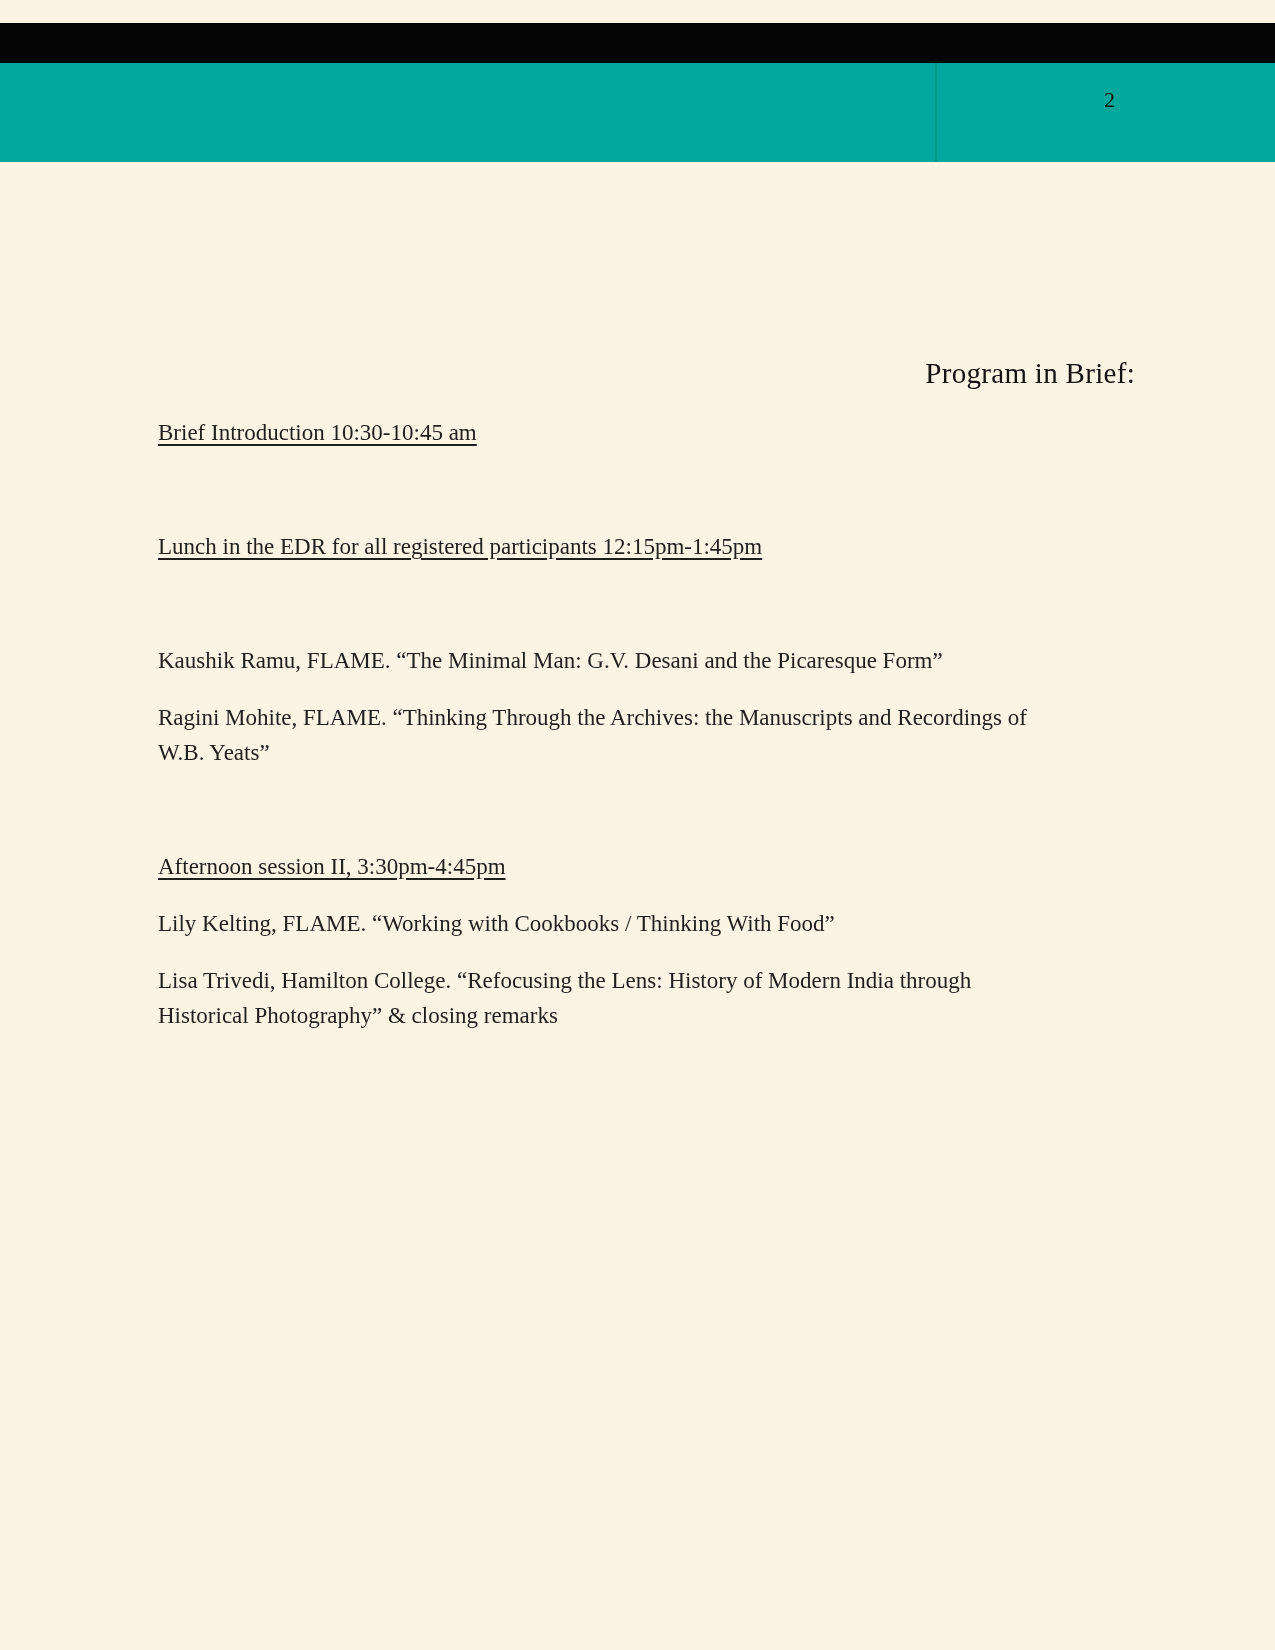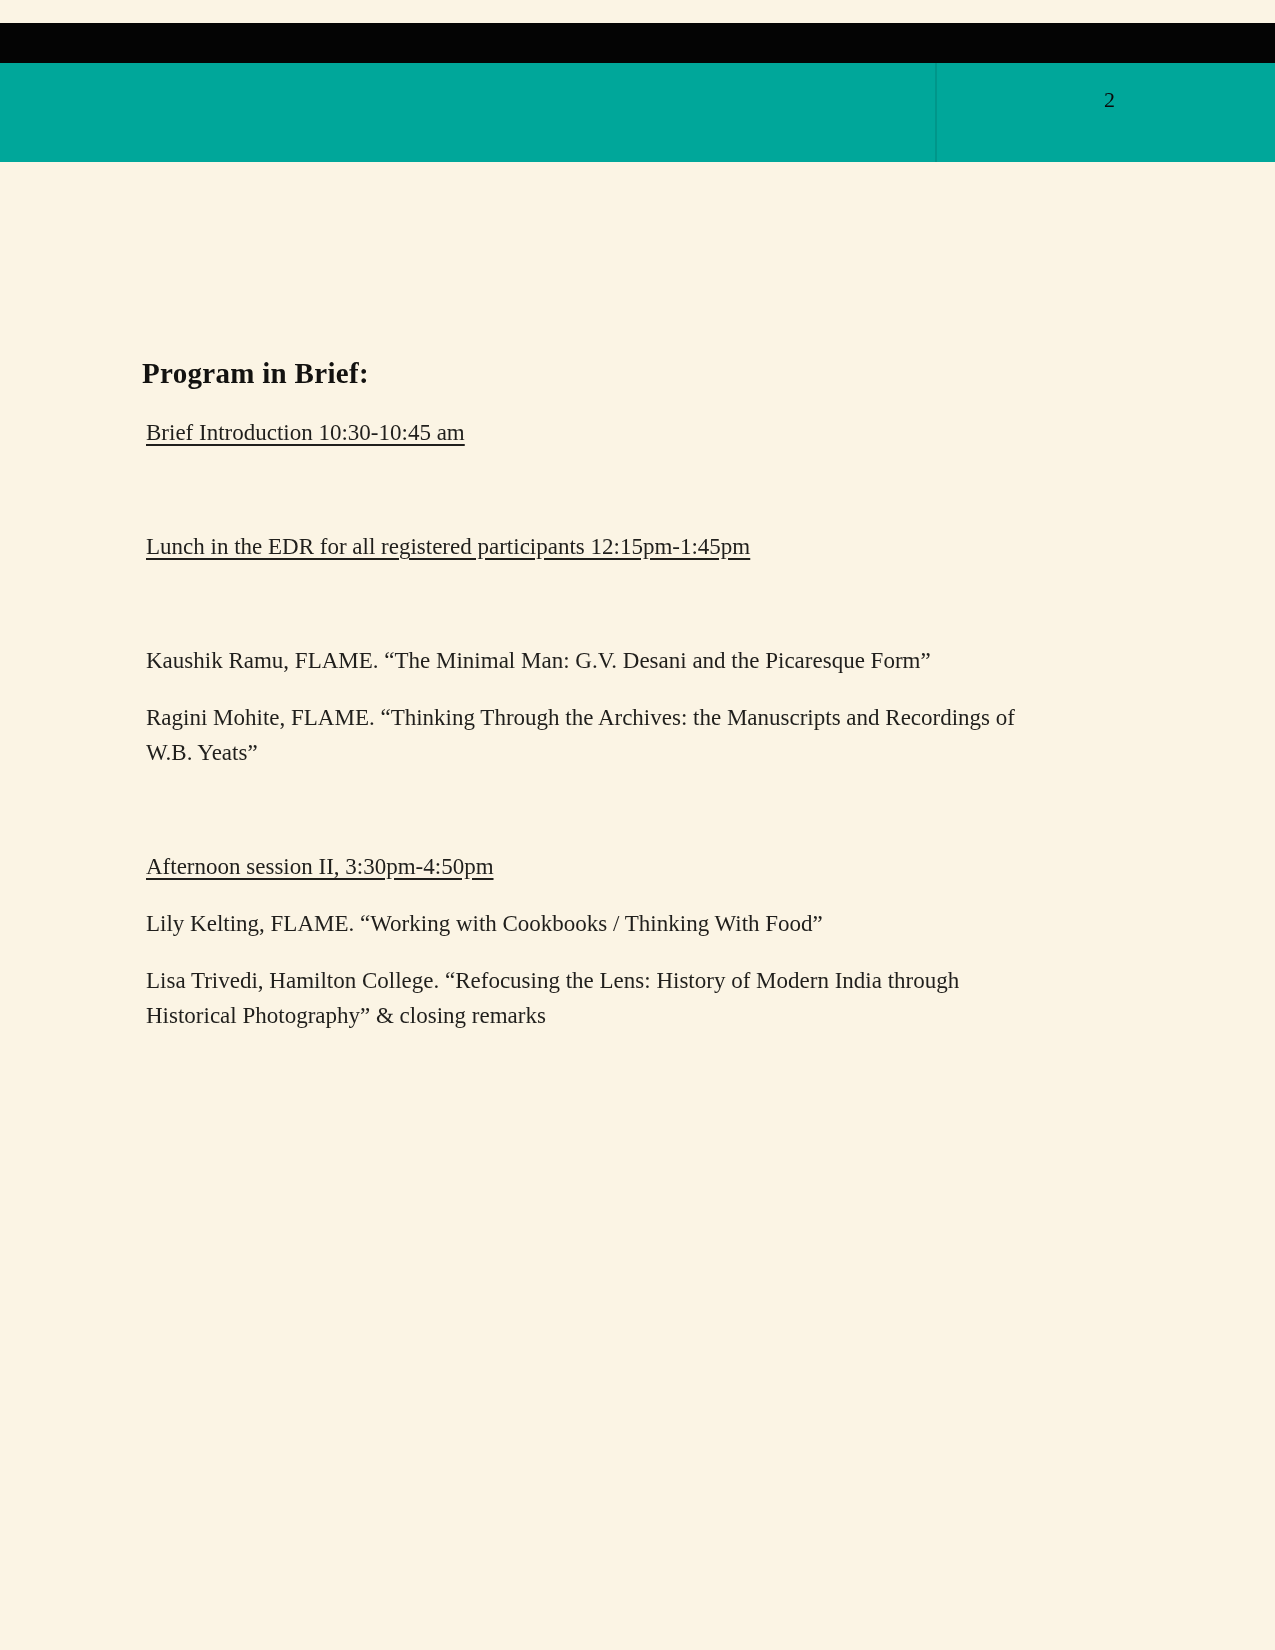--- a/index.html
+++ b/index.html
@@ -42,30 +42,31 @@
     font-size: 22px;
     line-height: 22px;
     color: #0A0A0A;
   }
   .content {
     margin: 0 140px 0 142px;
     padding-top: 191px;
   }
   .doc-heading {
     font-size: 29px;
-    font-weight: bold;
+    font-weight: normal;
     line-height: 40px;
     letter-spacing: 0.3px;
     color: #131210;
     margin: 0 0 22px 0;
+    text-align: right;
   }
   .para {
     font-size: 23px;
     line-height: 35px;
-    margin: 0 0 22px 4px;
+    margin: 0 0 22px 16px;
     white-space: pre-line;
     color: #201F1C;
   }
   .underlined {
     text-decoration: underline;
     text-decoration-thickness: 2px;
     text-underline-offset: 4px;
   }
   .spacer {
     height: 57px;
@@ -97,20 +98,20 @@
   <div class="spacer"></div>
 
 
   <p class="para">Kaushik Ramu, FLAME. “The Minimal Man: G.V. Desani and the Picaresque Form”</p>
 
   <p class="para">Ragini Mohite, FLAME. “Thinking Through the Archives: the Manuscripts and Recordings of
 W.B. Yeats”</p>
 
   <div class="spacer"></div>
 
-  <p class="para underlined">Afternoon session II, 3:30pm-4:50pm</p>
+  <p class="para underlined">Afternoon session II, 3:30pm-4:45pm</p>
 
   <p class="para">Lily Kelting, FLAME. “Working with Cookbooks / Thinking With Food”</p>
 
   <p class="para">Lisa Trivedi, Hamilton College. “Refocusing the Lens: History of Modern India through
 Historical Photography” &amp; closing remarks</p>
 
 </div>
 
 </body></html>

